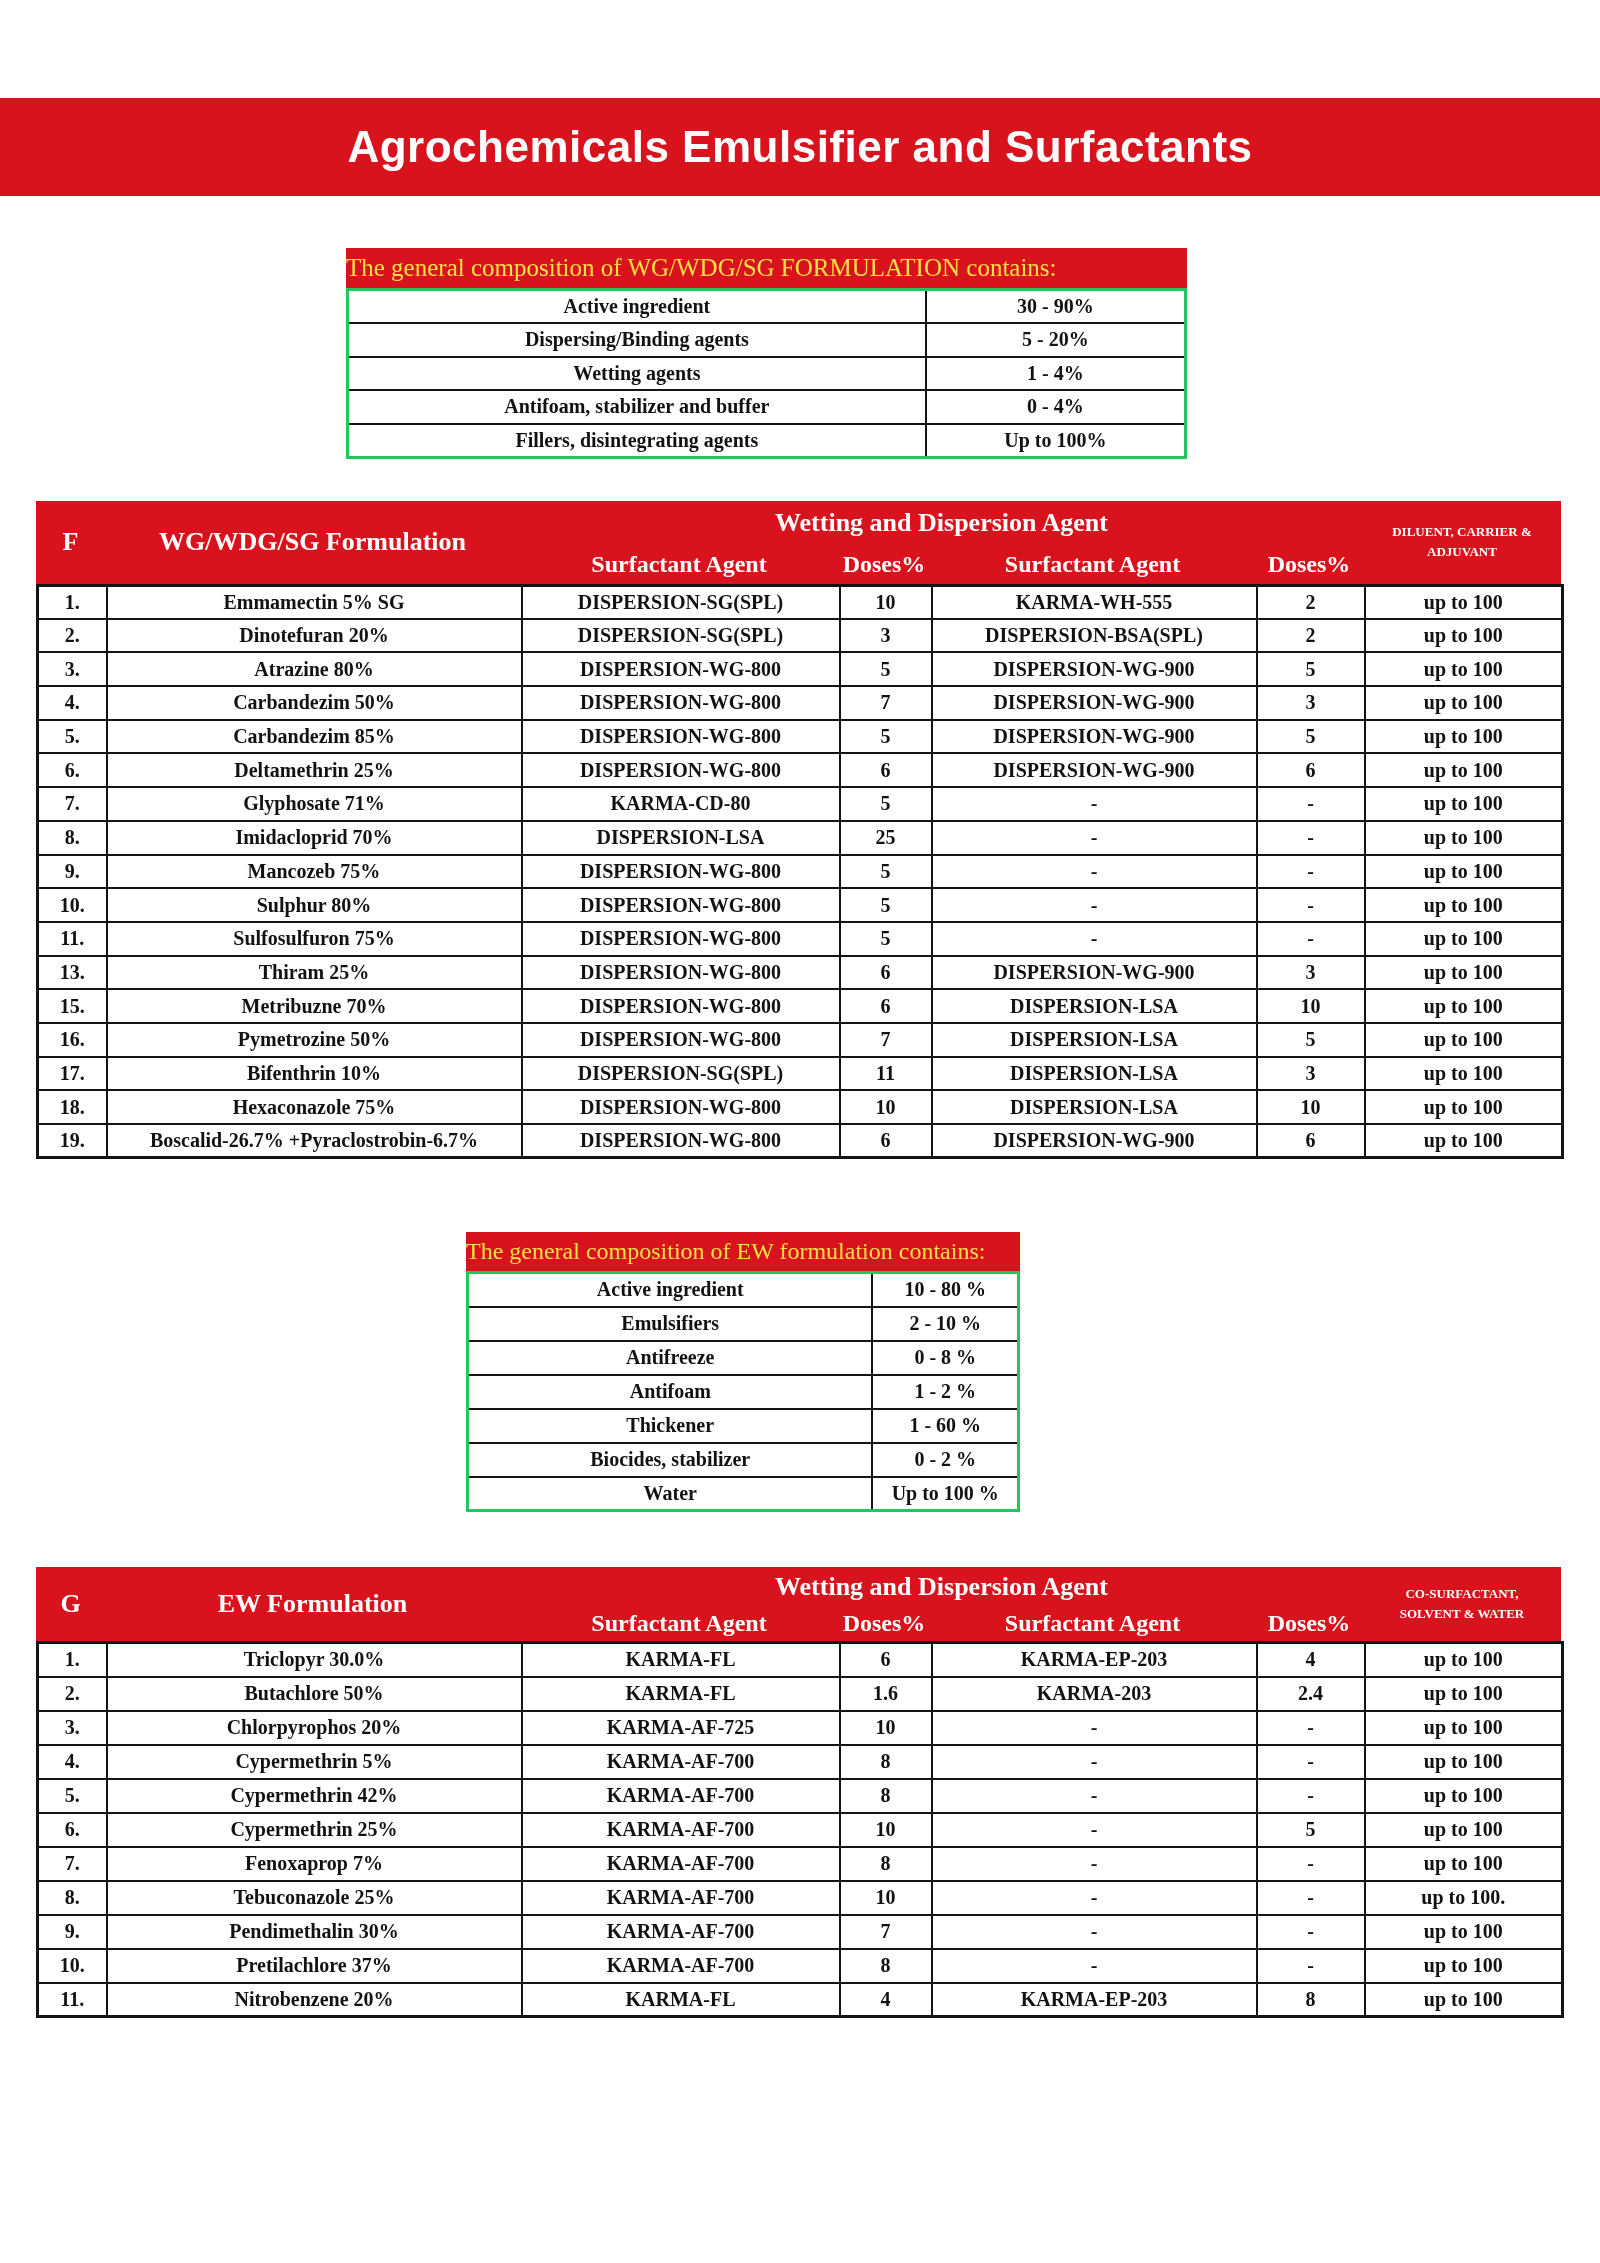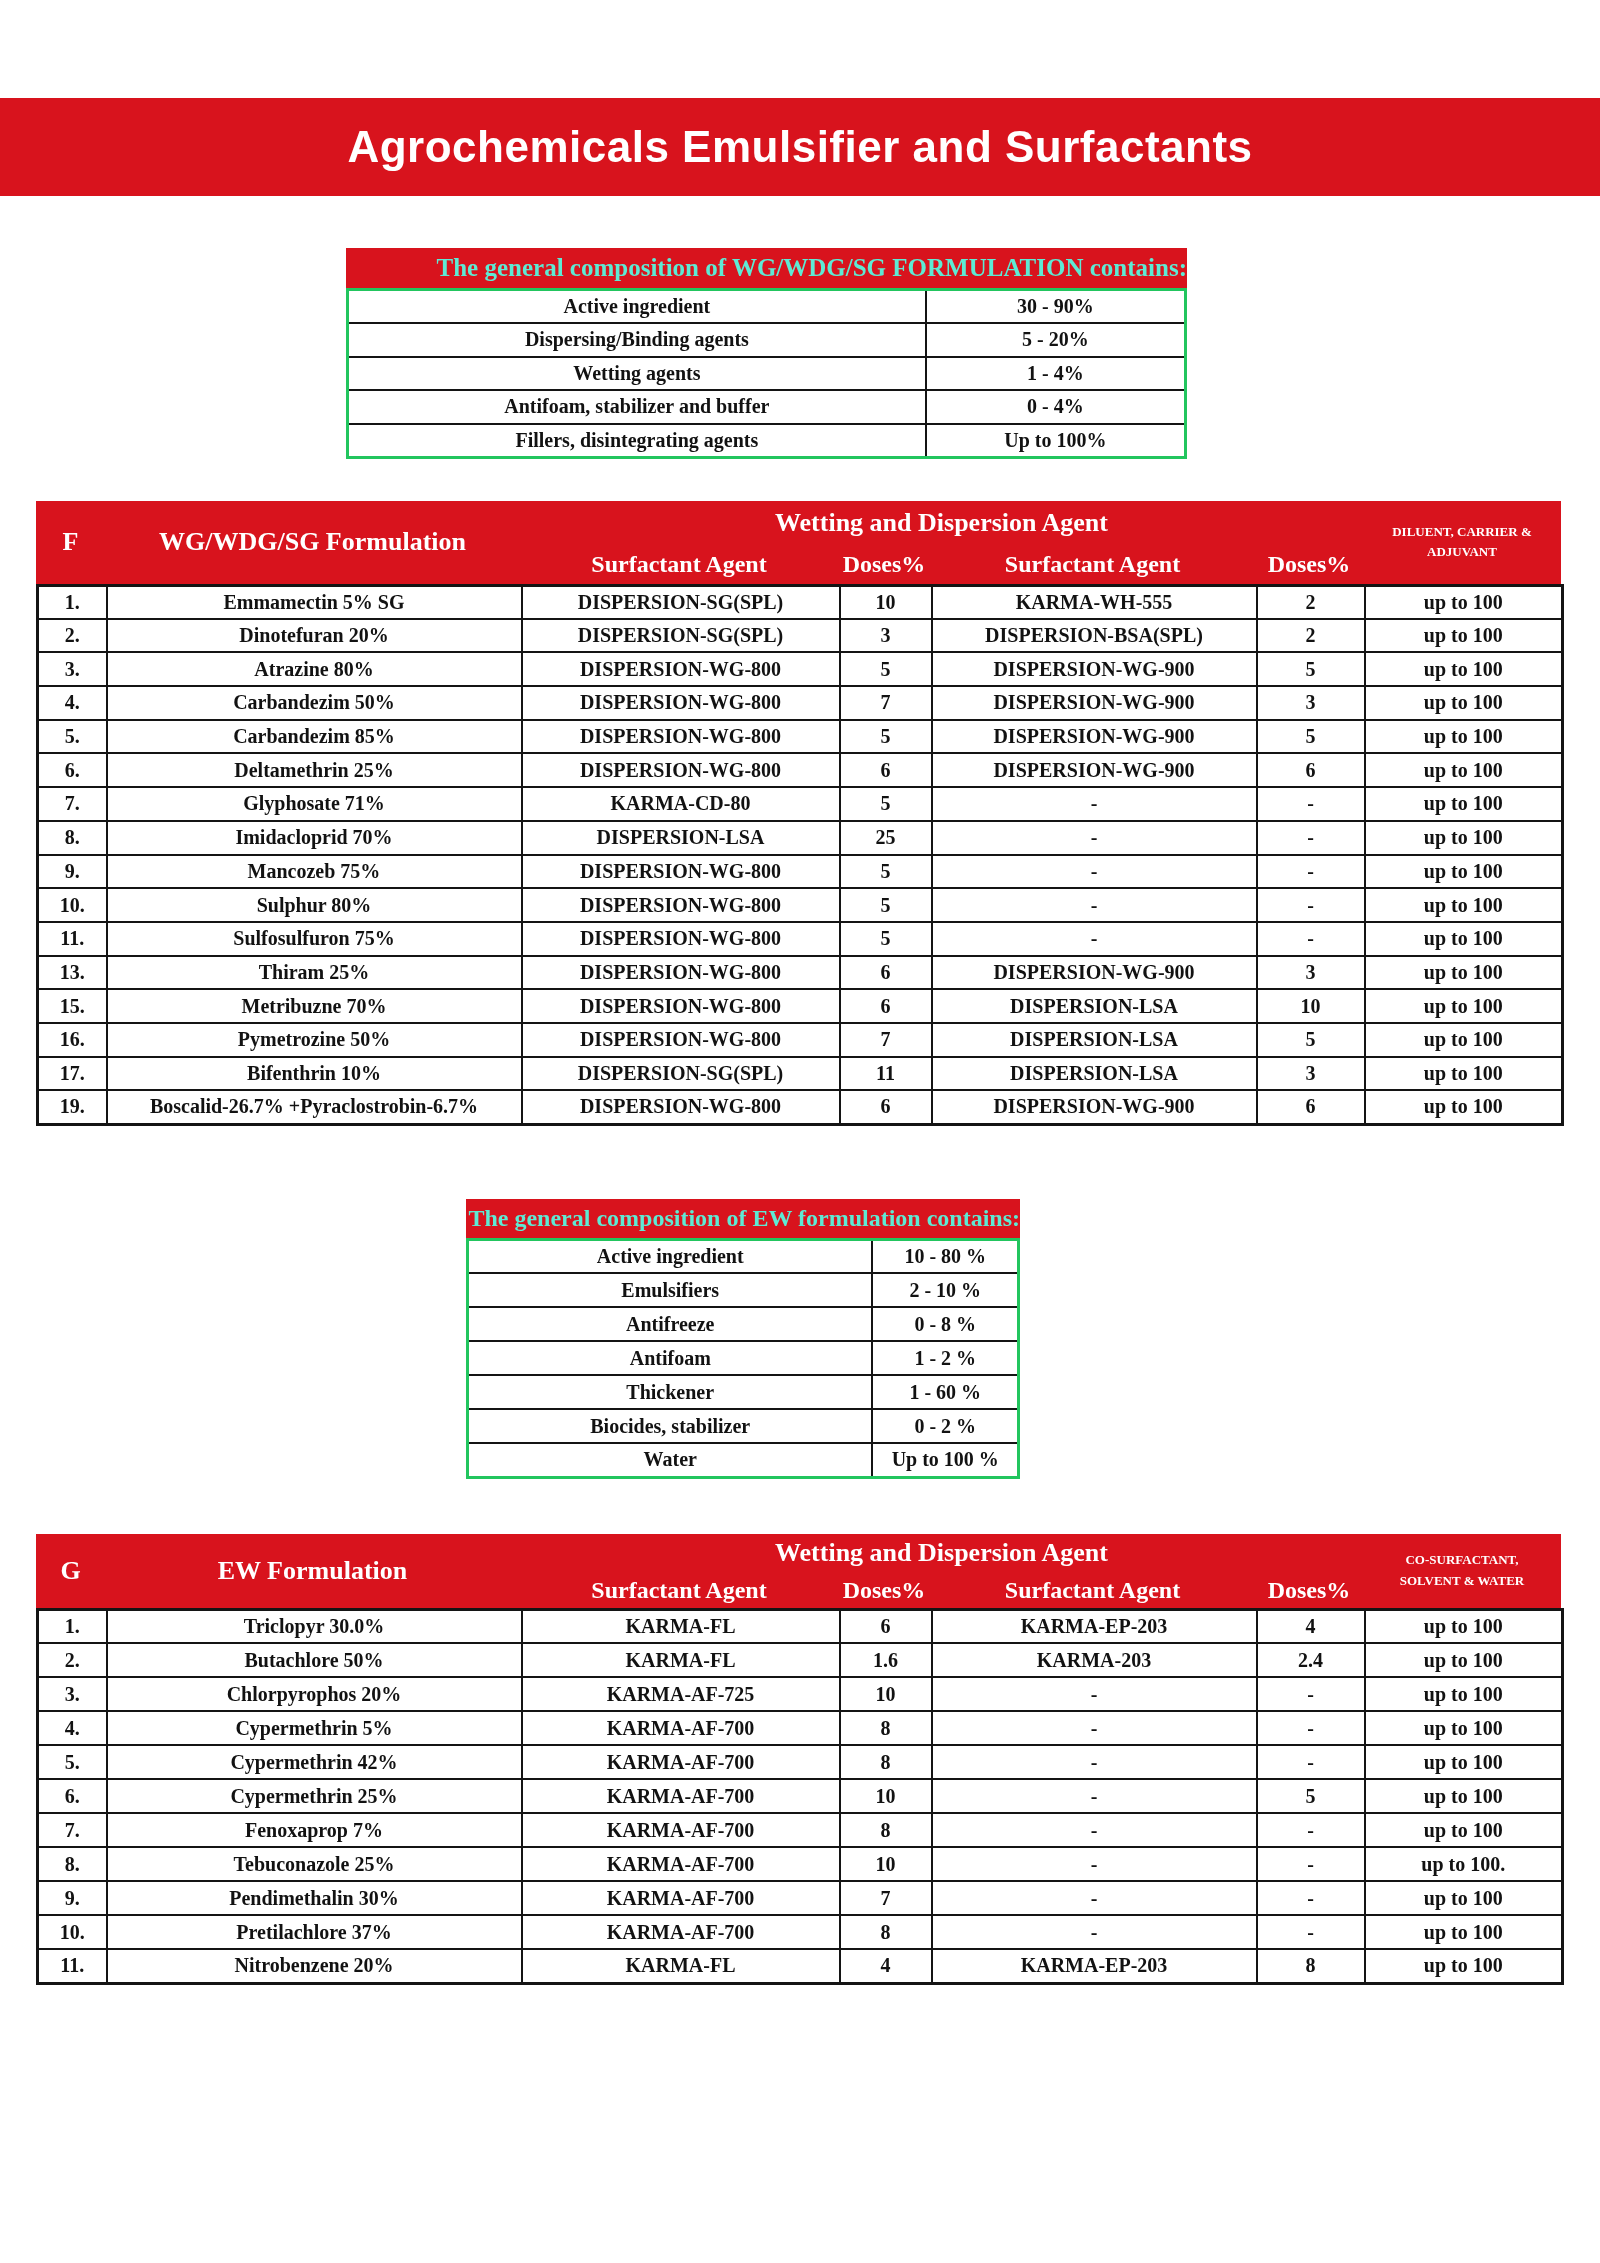--- a/index.html
+++ b/index.html
@@ -17,21 +17,21 @@
     display: flex; align-items: center; justify-content: center;
   }
   .title-bar h1 {
     margin: 0; color: #fff; font-family: "Liberation Sans", sans-serif;
     font-size: 44px; font-weight: bold; letter-spacing: 0.5px;
   }
 
   
   .comp { }
   .comp .comp-header {
-    background: var(--red); color: #5eead4; font-weight: bold; text-align: right;
+    background: var(--red); color: #fde047; font-weight: normal; text-align: left;
   }
   .comp table {
     border-collapse: collapse; width: 100%; table-layout: fixed;
     border: 3px solid #22c55e;
   }
   .comp td {
     border: 2px solid #141414; text-align: center; font-weight: bold;
     font-size: 20px; color: var(--ink); padding: 0;
   }
   #wg-comp { margin: 52px 0 0 346px; width: 841px; }
@@ -273,20 +273,29 @@
         <tr>
           <td>17.</td>
           <td>Bifenthrin 10%</td>
           <td>DISPERSION-SG(SPL)</td>
           <td>11</td>
           <td>DISPERSION-LSA</td>
           <td>3</td>
           <td>up to 100</td>
         </tr>
         <tr>
+          <td>18.</td>
+          <td>Hexaconazole 75%</td>
+          <td>DISPERSION-WG-800</td>
+          <td>10</td>
+          <td>DISPERSION-LSA</td>
+          <td>10</td>
+          <td>up to 100</td>
+        </tr>
+        <tr>
           <td>19.</td>
           <td>Boscalid-26.7% +Pyraclostrobin-6.7%</td>
           <td>DISPERSION-WG-800</td>
           <td>6</td>
           <td>DISPERSION-WG-900</td>
           <td>6</td>
           <td>up to 100</td>
         </tr>
       </tbody>
   </table>

